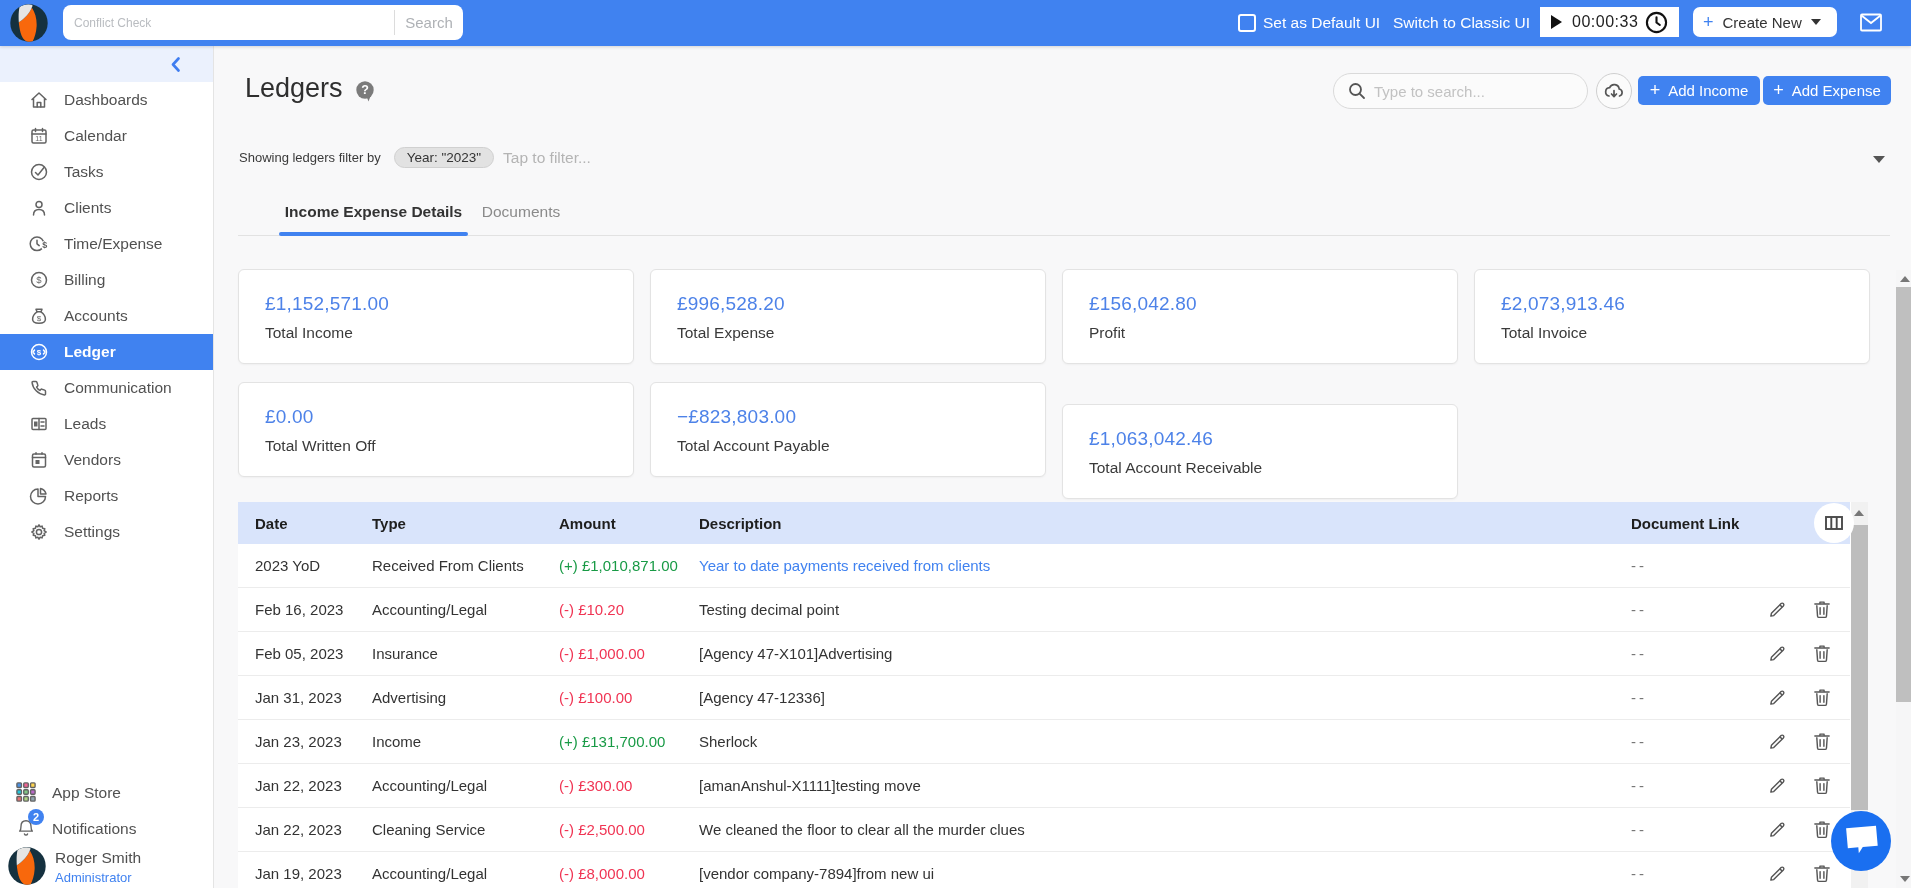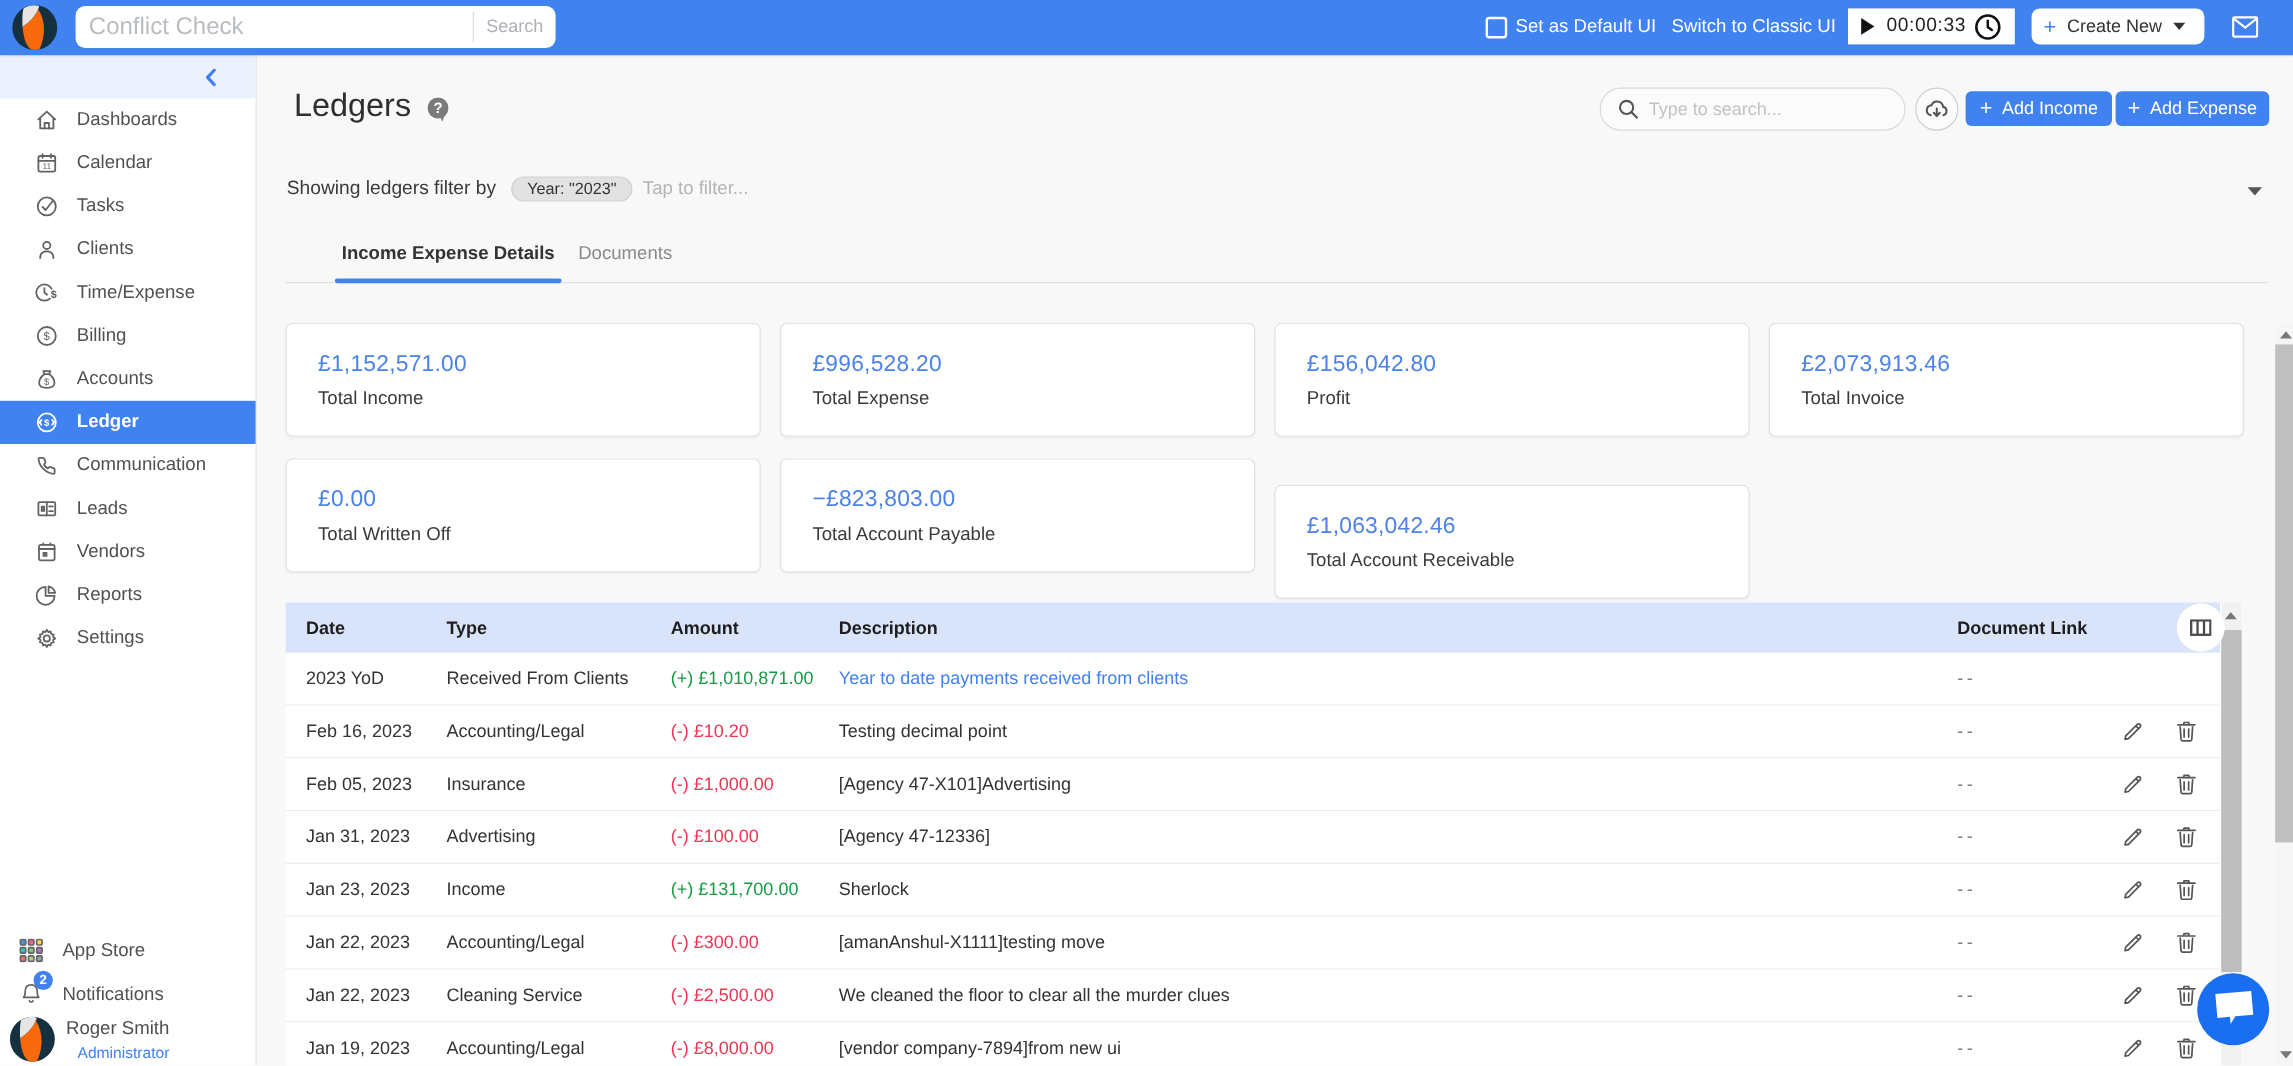--- a/index.html
+++ b/index.html
@@ -2,21 +2,21 @@
 <html><head>
 <meta charset="utf-8">
 <style>
 * { margin:0; padding:0; box-sizing:border-box; }
 html,body { width:1911px; height:888px; overflow:hidden; font-family:"Liberation Sans", sans-serif; }
 body { background:#f8f8f9; position:relative; }
 
 
 #topbar { position:absolute; left:0; top:0; width:1911px; height:46px; background:#4082f0; z-index:30; box-shadow:0 1px 3px rgba(0,0,0,0.15); }
 #csearch { position:absolute; left:63px; top:5px; width:400px; height:35px; background:#fff; border-radius:8px; display:flex; align-items:center; }
-#csearch .ph { color:#b9bcc0; font-size:20px; padding-left:11px; flex:1; }
+#csearch .ph { color:#b9bcc0; font-size:12px; padding-left:11px; flex:1; }
 #csearch .div { width:1px; height:25px; background:#dcdcdc; }
 #csearch .btn { width:68px; text-align:center; color:#aeb1b5; font-size:15px; }
 .cbx { position:absolute; left:1238px; top:14px; width:18px; height:18px; border:2px solid #fff; border-radius:3px; }
 .toptxt { position:absolute; color:#fff; font-size:15.5px; top:14px; font-weight:normal; white-space:nowrap; }
 #timer { position:absolute; left:1540px; top:7px; width:139px; height:30px; background:#fff; border-radius:0; display:flex; align-items:center; padding:0 11px; }
 #timer .time { font-size:16px; color:#222; flex:1; text-align:left; padding-left:10px; letter-spacing:0.5px;}
 #createnew { position:absolute; left:1693px; top:7px; width:144px; height:30px; background:#fff; border-radius:7px; display:flex; align-items:center; padding:0 10px; white-space:nowrap; }
 #createnew .plus { color:#4082f0; font-size:18px; margin-right:9px; }
 #createnew .txt { color:#333; font-size:15px; }
 #createnew .caret { margin-left:9px; width:0; height:0; border-left:5px solid transparent; border-right:5px solid transparent; border-top:6px solid #333; }
@@ -38,21 +38,21 @@
 #helpq { position:absolute; left:356px; top:81px; width:18px; height:18px; }
 #tsearch { position:absolute; left:1333px; top:73px; width:255px; height:36px; border:1px solid #dadada; border-radius:18px; background:#fbfbfb; display:flex; align-items:center; }
 #tsearch .ph { color:#c2c2c2; font-size:15px; margin-left:40px; }
 #cloudbtn { position:absolute; left:1596px; top:73px; width:36px; height:36px; border:1px solid #cfcfcf; border-radius:50%; background:#fbfbfb; }
 .bluebtn { position:absolute; top:76px; height:29px; background:#4082f0; border-radius:5px; color:#fff; font-size:15px; display:flex; align-items:center; justify-content:center; }
 .bluebtn .p { font-size:18px; margin-right:8px; font-weight:400; }
 #addinc { left:1638px; width:122px; }
 #addexp { left:1763px; width:128px; }
 
 #filterrow { position:absolute; left:239px; top:147px; display:flex; align-items:center; }
-#filterrow .lbl { color:#3a3a3a; font-size:16px; }
+#filterrow .lbl { color:#3a3a3a; font-size:13px; }
 #chip { margin-left:13px; background:#e2e2e2; border:1px solid #d0d0d0; border-radius:11px; padding:2px 12px; font-size:13.5px; color:#333; }
 #tapf { margin-left:9px; color:#b4b4b4; font-size:15.5px; }
 #fcaret { position:absolute; left:1873px; top:156px; width:0; height:0; border-left:6px solid transparent; border-right:6px solid transparent; border-top:7px solid #555; }
 
 #tabs { position:absolute; left:0; top:203px; width:1911px; height:20px; }
 .tab { position:absolute; font-size:15.5px; text-align:center; }
 #tabline { position:absolute; left:238px; top:235px; width:1652px; height:1px; background:#e2e2e2; }
 #tabul { position:absolute; left:279px; top:232px; width:189px; height:4px; background:#4082f0; border-radius:2px; }
 
 
@@ -203,21 +203,21 @@
             <rect x="8.5" y="8.5" width="5" height="5" rx="1" fill="#81c784"></rect>
             <rect x="16" y="8.5" width="5" height="5" rx="1" fill="#ba68c8"></rect>
             <rect x="1" y="16" width="5" height="5" rx="1" fill="#e57373"></rect>
             <rect x="8.5" y="16" width="5" height="5" rx="1" fill="#aed581"></rect>
             <rect x="16" y="16" width="5" height="5" rx="1" fill="#90a4ae"></rect>
           </svg></span>App Store</div>
       <div class="mitem" style="height:36px;padding-left:16px;"><span style="width:23px;height:23px;margin-right:13px;flex:none;position:relative;"><svg width="22" height="22" viewBox="0 0 22 22" fill="none" stroke="#666" stroke-width="1.6">
             <path d="M11 3 C7.5 3 5.5 5.5 5.5 9 C5.5 13 4 14.5 4 14.5 H18 C18 14.5 16.5 13 16.5 9 C16.5 5.5 14.5 3 11 3 Z" stroke-linejoin="round"></path>
             <path d="M9.3 17.5 a1.8 1.8 0 0 0 3.4 0" stroke-linecap="round"></path>
           </svg><span style="position:absolute;left:12px;top:-9px;width:16px;height:16px;background:#4082f0;border-radius:50%;color:#fff;font-size:11px;font-weight:bold;text-align:center;line-height:16px;">2</span></span>Notifications</div>
-      <div style="display:flex;align-items:flex-start;padding:0 0 0 8px;height:41px;text-align:right;">
+      <div style="display:flex;align-items:flex-start;padding:0 0 0 8px;height:41px;">
         <span style="flex:none;"><svg width="38" height="38" viewBox="0 0 38 38">
             <defs>
               <clipPath id="lc2">
                 <circle cx="19" cy="19" r="18.7"></circle>
               </clipPath>
             </defs>
             <circle cx="19" cy="19" r="18.7" fill="#15313f"></circle>
             <g clip-path="url(#lc2)">
               <path d="M8.8 18.2 C14 15 19.5 9.5 21.8 3.5 C25.5 9 27 16 26.6 22.5 C26.2 29.5 24 35.5 21.5 39.5 C16 38.8 12 34.5 10.5 28.5 C9.6 24.8 9 21 8.8 18.2 Z" fill="#f8680c"></path>
               <path d="M8.8 18.2 C8.4 12.3 8.6 6.8 9.6 3.0 C13.5 0.2 18.6 -0.5 22.2 0.9 C22.8 1.8 22.4 2.7 21.8 3.5 C19.5 9.5 14 15 8.8 18.2 Z" fill="#e6e5e3"></path>

